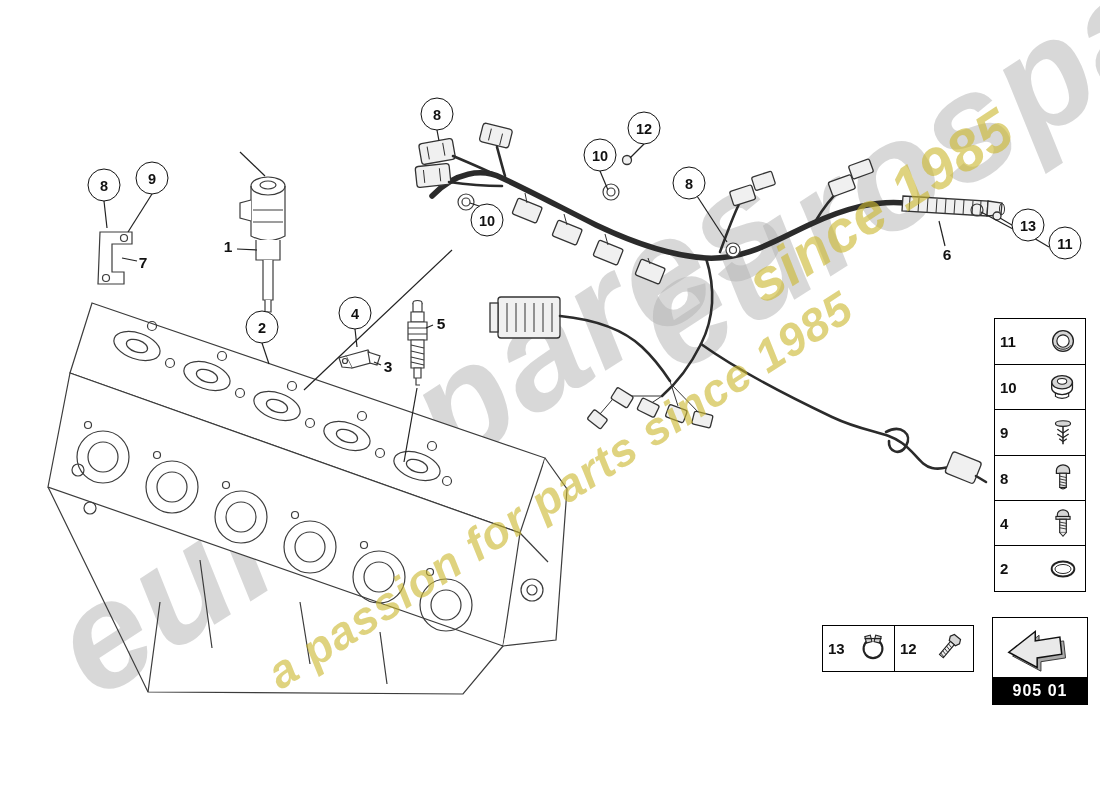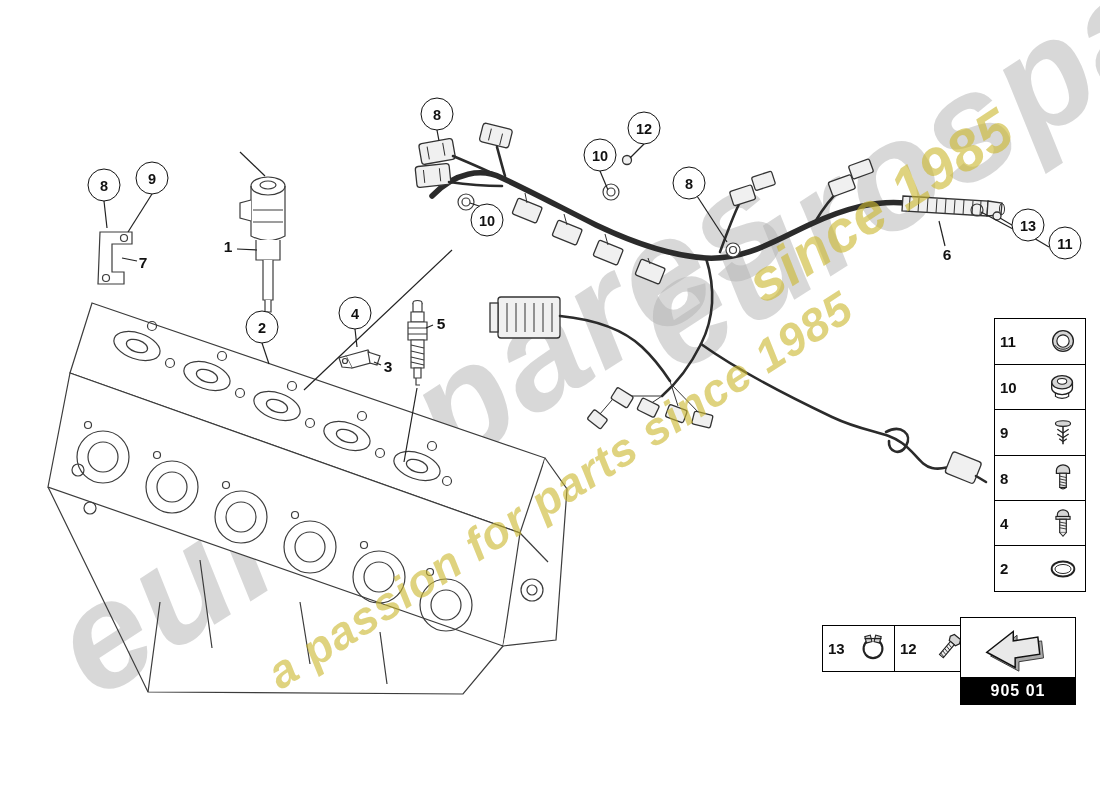--- a/index.html
+++ b/index.html
@@ -29,21 +29,21 @@
   
   .legend{position:absolute;left:994px;top:320px;width:92px;z-index:6;}
   .legend-row{height:45px;border:1.6px solid #000;margin-top:-1.6px;background:#fff;
               display:flex;align-items:center;justify-content:space-between;padding:0 5px;}
   .legend-num{font-weight:700;font-size:15px;}
   .legend-icon{display:flex;align-items:center;}
   
   .foot-box{position:absolute;top:625px;height:47px;border:1.6px solid #000;background:#fff;
             display:flex;align-items:center;justify-content:space-between;padding:0 5px;
             box-sizing:border-box;z-index:6;}
-  .group-box{position:absolute;left:960px;top:617px;width:116px;height:88px;border:1.8px solid #000;
+  .group-box{position:absolute;left:992px;top:617px;width:96px;height:88px;border:1.8px solid #000;
              background:#fff;box-sizing:border-box;display:flex;flex-direction:column;z-index:6;}
   .group-arrow{flex:1;display:flex;align-items:center;justify-content:center;}
   .group-code{height:27px;background:#000;color:#fff;font-weight:700;font-size:16px;
               letter-spacing:1px;display:flex;align-items:center;justify-content:center;}
 </style>
 </head>
 <body>
 
 <div class="stage">
 

